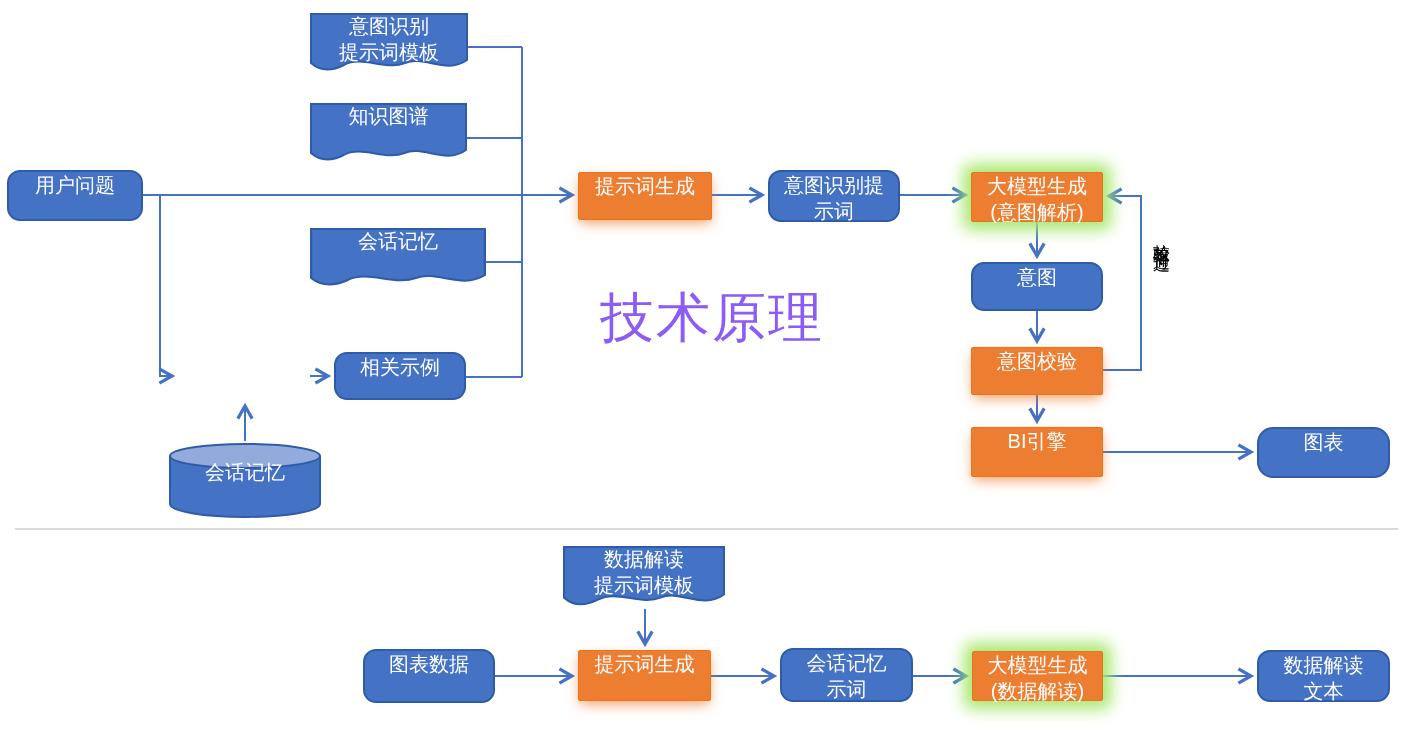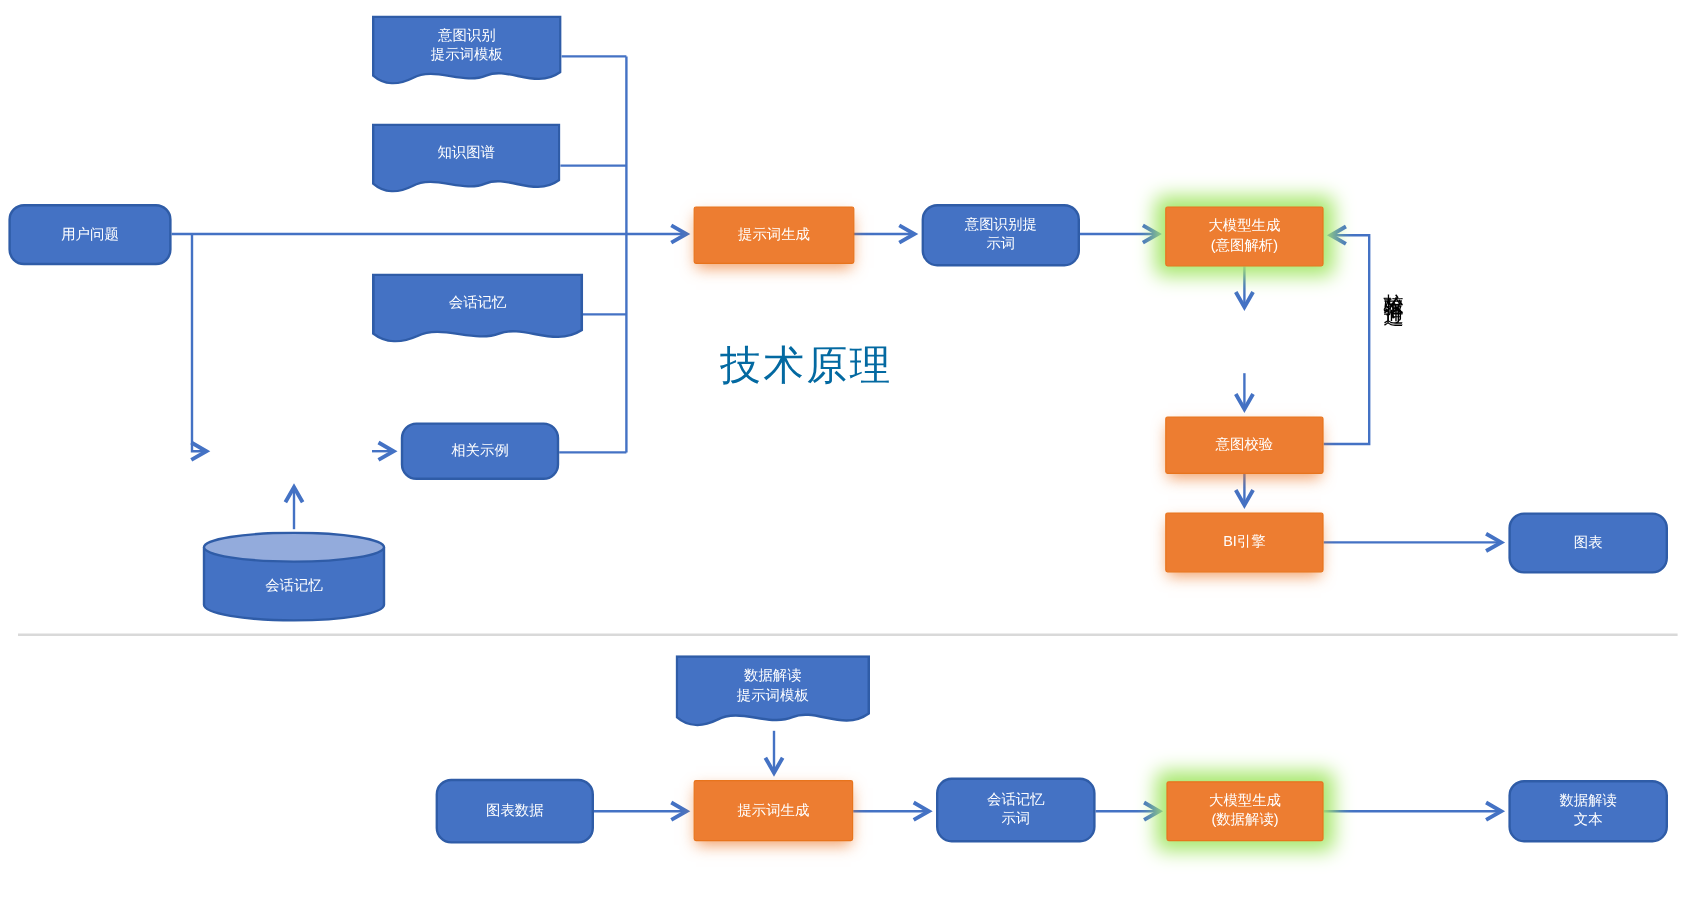--- a/index.html
+++ b/index.html
@@ -1,31 +1,31 @@
 <!DOCTYPE html>
 <html><head>
 <meta charset="utf-8">
 <style>
   html,body{margin:0;padding:0;background:#fff;}
   #stage{position:relative;width:1413px;height:749px;background:#fff;overflow:hidden;
          font-family:"Liberation Sans","DejaVu Sans",sans-serif;}
   #wires{position:absolute;left:0;top:0;width:1413px;height:749px;z-index:1;}
-  .node{position:absolute;display:flex;align-items:center;justify-content:center;
-        text-align:center;color:#fff;font-size:12px;line-height:1.3;z-index:2;}
+  .node{position:absolute;display:flex;align-items:flex-start;justify-content:center;
+        text-align:center;color:#fff;font-size:20px;line-height:1.3;z-index:2;}
   .node span{white-space:pre-line;position:relative;z-index:3;}
   .blue{background:#4472C4;border:2px solid #2F5CA7;border-radius:13px;}
   .orange{background:#ED7D31;border:1px solid #E8741C;border-radius:2px;
           box-shadow:0 5px 12px -2px rgba(237,125,49,0.75);}
   .glow{box-shadow:0 0 16px 8px #A8E86E;}
   .shape{background:none;border:none;border-radius:0;box-shadow:none;}
   .shape svg{position:absolute;left:0;top:0;width:100%;height:100%;z-index:1;}
   .doc span{padding-bottom:12px;}
   .cyl span{padding-top:16px;}
   .diagram-title{position:absolute;left:600px;top:282px;width:200px;z-index:2;
-        color:#0369a1;font-size:34px;letter-spacing:2px;white-space:nowrap;}
+        color:#8b5cf6;font-size:54px;letter-spacing:2px;white-space:nowrap;}
   .feedback-label{position:absolute;left:1153px;top:230px;height:120px;z-index:2;
         color:#000;font-size:17px;writing-mode:vertical-rl;letter-spacing:3px;line-height:1;}
 </style>
 </head>
 <body>
 
 <div id="stage">
 
   <svg id="wires">
     <defs>
@@ -92,30 +92,33 @@
   <div class="node blue" style="left:768px;top:170px;width:128px;height:48px;">
     <span>意图识别提
 示词</span>
   </div>
 
   <div class="node orange glow" style="left:971px;top:172px;width:130px;height:48px;">
     <span>大模型生成
 (意图解析)</span>
   </div>
 
+  <div class="node blue" style="left:971px;top:262px;width:128px;height:45px;">
+    <span>意图</span>
+  </div>
 
   <div class="node orange" style="left:971px;top:427px;width:130px;height:48px;">
     <span>BI引擎</span>
   </div>
 
   <div class="node orange" style="left:971px;top:347px;width:130px;height:46px;">
     <span>意图校验</span>
   </div>
 
-  <div class="node blue" style="left:1257px;top:427px;width:129px;height:47px;">
+  <div class="node blue" style="left:1257px;top:427px;width:129px;height:47px;border-radius:16px;">
     <span>图表</span>
   </div>
 
 
   <div class="node blue" style="left:334px;top:352px;width:128px;height:44px;">
     <span>相关示例</span>
   </div>
 
   <div class="node shape cyl" style="left:168px;top:443px;width:154px;height:76px;">
     <svg viewBox="0 0 154 76" preserveAspectRatio="none">

